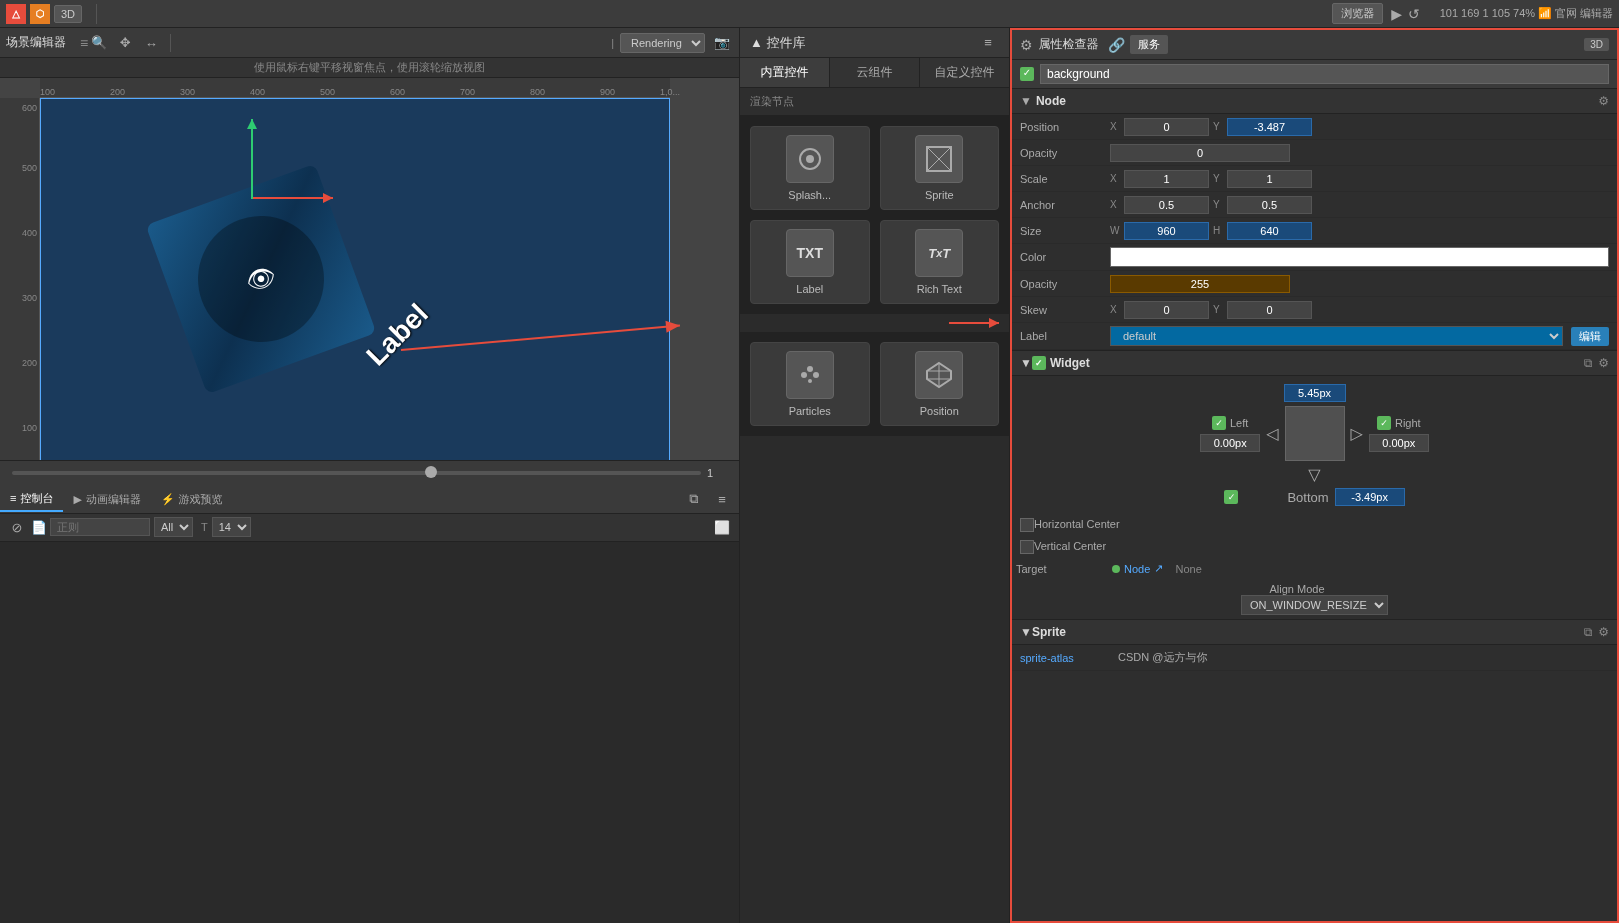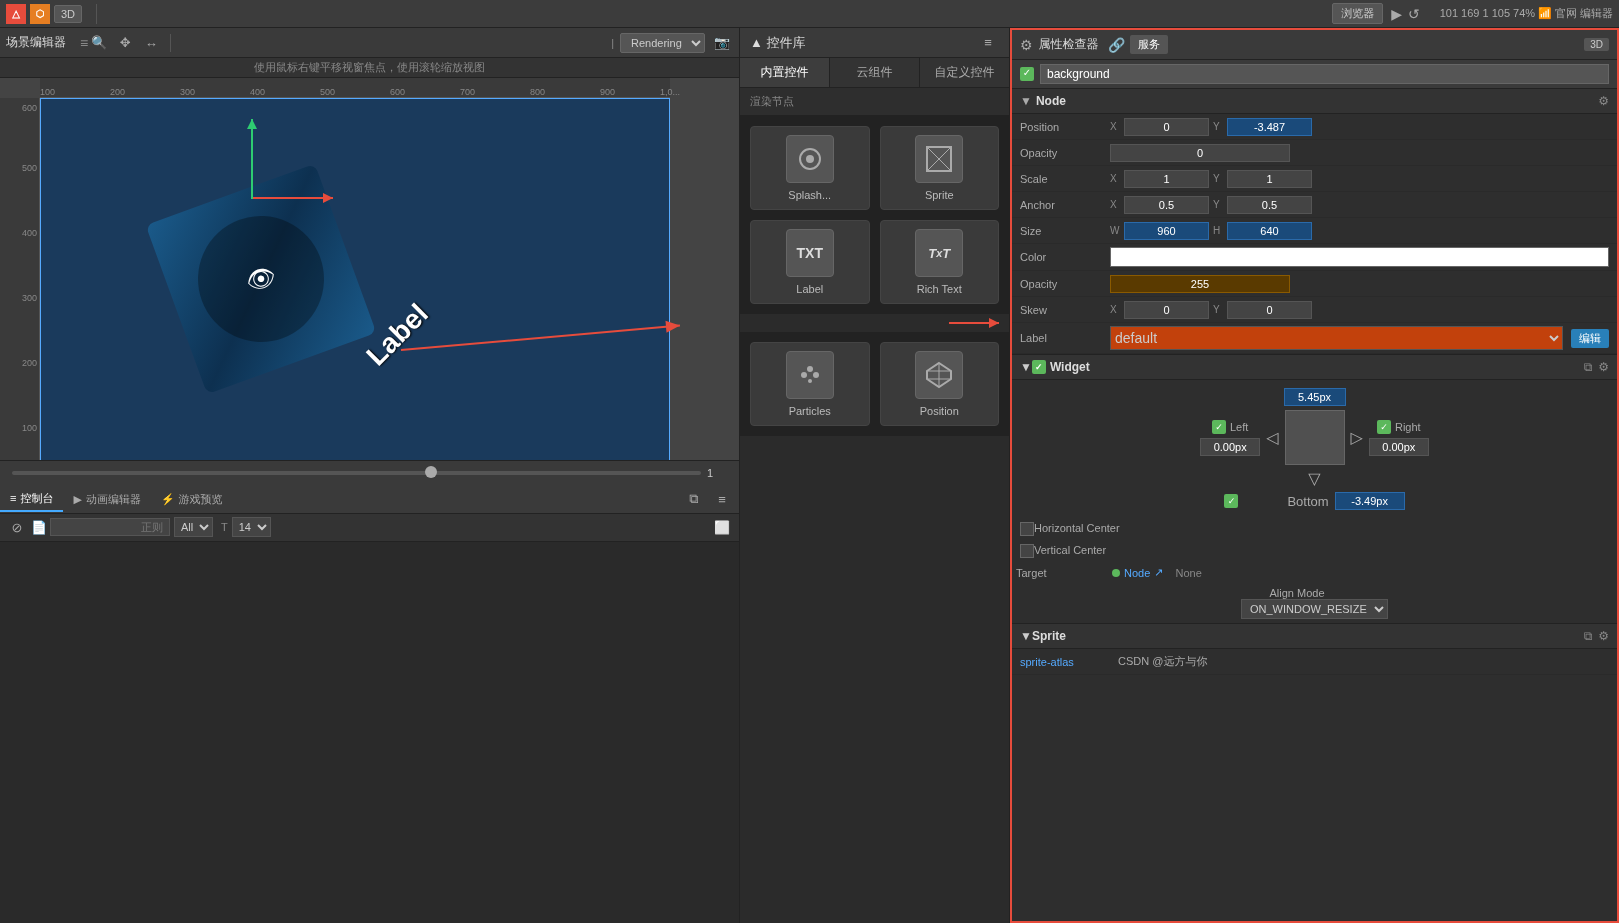--- a/index.html
+++ b/index.html
@@ -431,25 +431,25 @@
       border-color: #8a5a00;
     }
     .prop-color-bar {
       flex: 1;
       height: 20px;
       background: white;
       border: 1px solid #666;
     }
     .prop-dropdown {
       flex: 1;
-      background: #c2410c;
+      background: #0369a1;
       border: 1px solid #555;
       color: #ccc;
-      padding: 2px 0;
-      font-size: 14px;
+      padding: 2px 8px;
+      font-size: 11px;
     }
     .edit-btn {
       background: #2980b9;
       border: none;
       color: #fff;
       padding: 2px 8px;
       font-size: 11px;
       cursor: pointer;
       border-radius: 2px;
       margin-left: 4px;
@@ -805,21 +805,21 @@
       </div>
       <div style="margin-left:auto;display:flex;gap:6px;padding:0 6px;">
         <span class="icon-btn">⧉</span>
         <span class="icon-btn">≡</span>
       </div>
     </div>
 
     <div class="console-toolbar">
       <span class="icon-btn">⊘</span>
       <span class="icon-btn">📄</span>
-      <input type="text" style="background: rgb(68, 68, 68); border: 1px solid rgb(85, 85, 85); color: rgb(204, 204, 204); padding: 2px 6px; font-size: 11px; width: 120px; text-align: right;" placeholder="正则">
+      <input type="text" style="background: rgb(68, 68, 68); border: 1px solid rgb(85, 85, 85); color: rgb(204, 204, 204); padding: 2px 6px; font-size: 11px; width: 100px;" placeholder="正则">
       <select style="background:#444;border:1px solid #555;color:#ccc;margin:0 4px;font-size:11px;padding:2px;">
         <option>All</option>
       </select>
       <span style="font-size:11px;color:#888;margin:0 4px;">T</span>
       <select style="background:#444;border:1px solid #555;color:#ccc;font-size:11px;padding:2px;">
         <option>14</option>
       </select>
       <div style="margin-left:auto;">
         <span class="icon-btn">⬜</span>
       </div>

